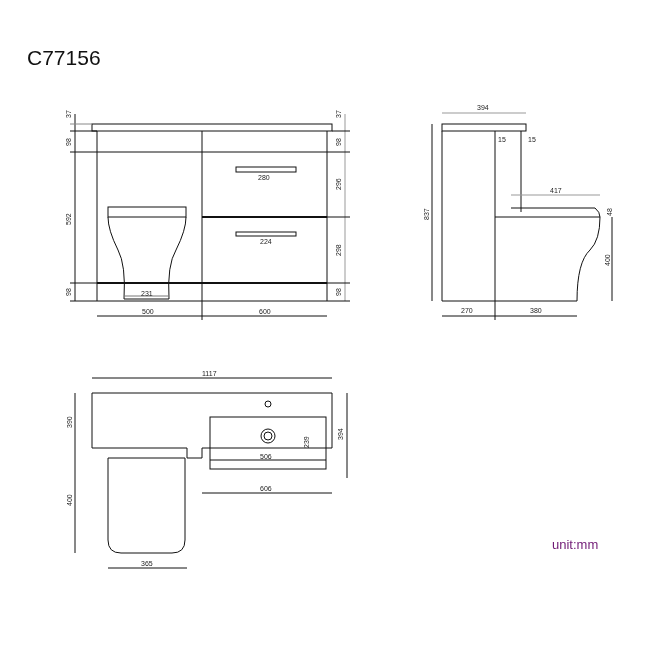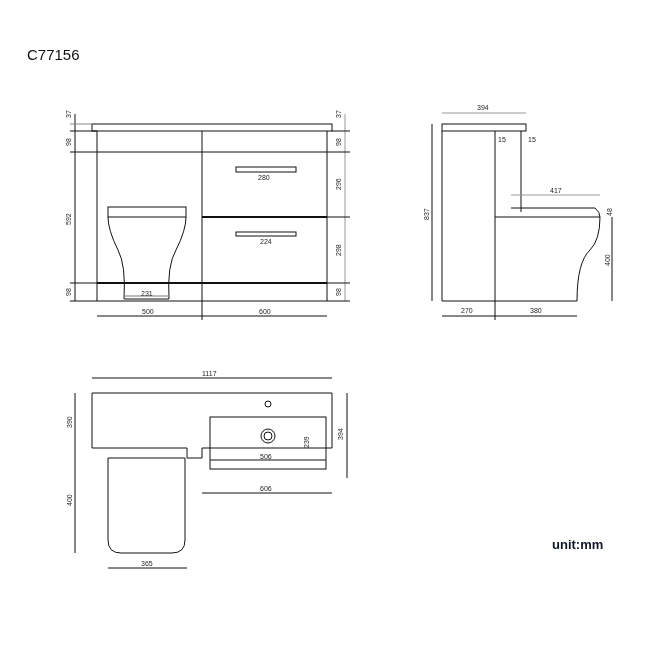--- a/index.html
+++ b/index.html
@@ -1,18 +1,18 @@
 <!DOCTYPE html>
 <html><head>
 <meta charset="utf-8">
 <style>
   html,body{margin:0;padding:0;background:#fff;}
   body{width:650px;height:650px;position:relative;overflow:hidden;font-family:"Liberation Sans",sans-serif;}
-  #title{position:absolute;left:27px;top:46px;font-size:15px;color:#111;text-align:right;}
-  #unit{position:absolute;left:552px;top:537px;font-size:13px;color:#0f172a;font-weight:bold;}
+  #title{position:absolute;left:27px;top:46px;font-size:21px;color:#111;text-align:right;}
+  #unit{position:absolute;left:552px;top:537px;font-size:13px;color:#701a75;}
   svg{position:absolute;left:0;top:0;}
   .dim{font-family:"Liberation Sans",sans-serif;font-size:7px;fill:#222;}
 </style>
 </head>
 <body>
 
 <div id="title">C77156</div>
 <div id="unit">unit:mm</div>
 
 <svg width="650" height="650" viewBox="0 0 650 650">

